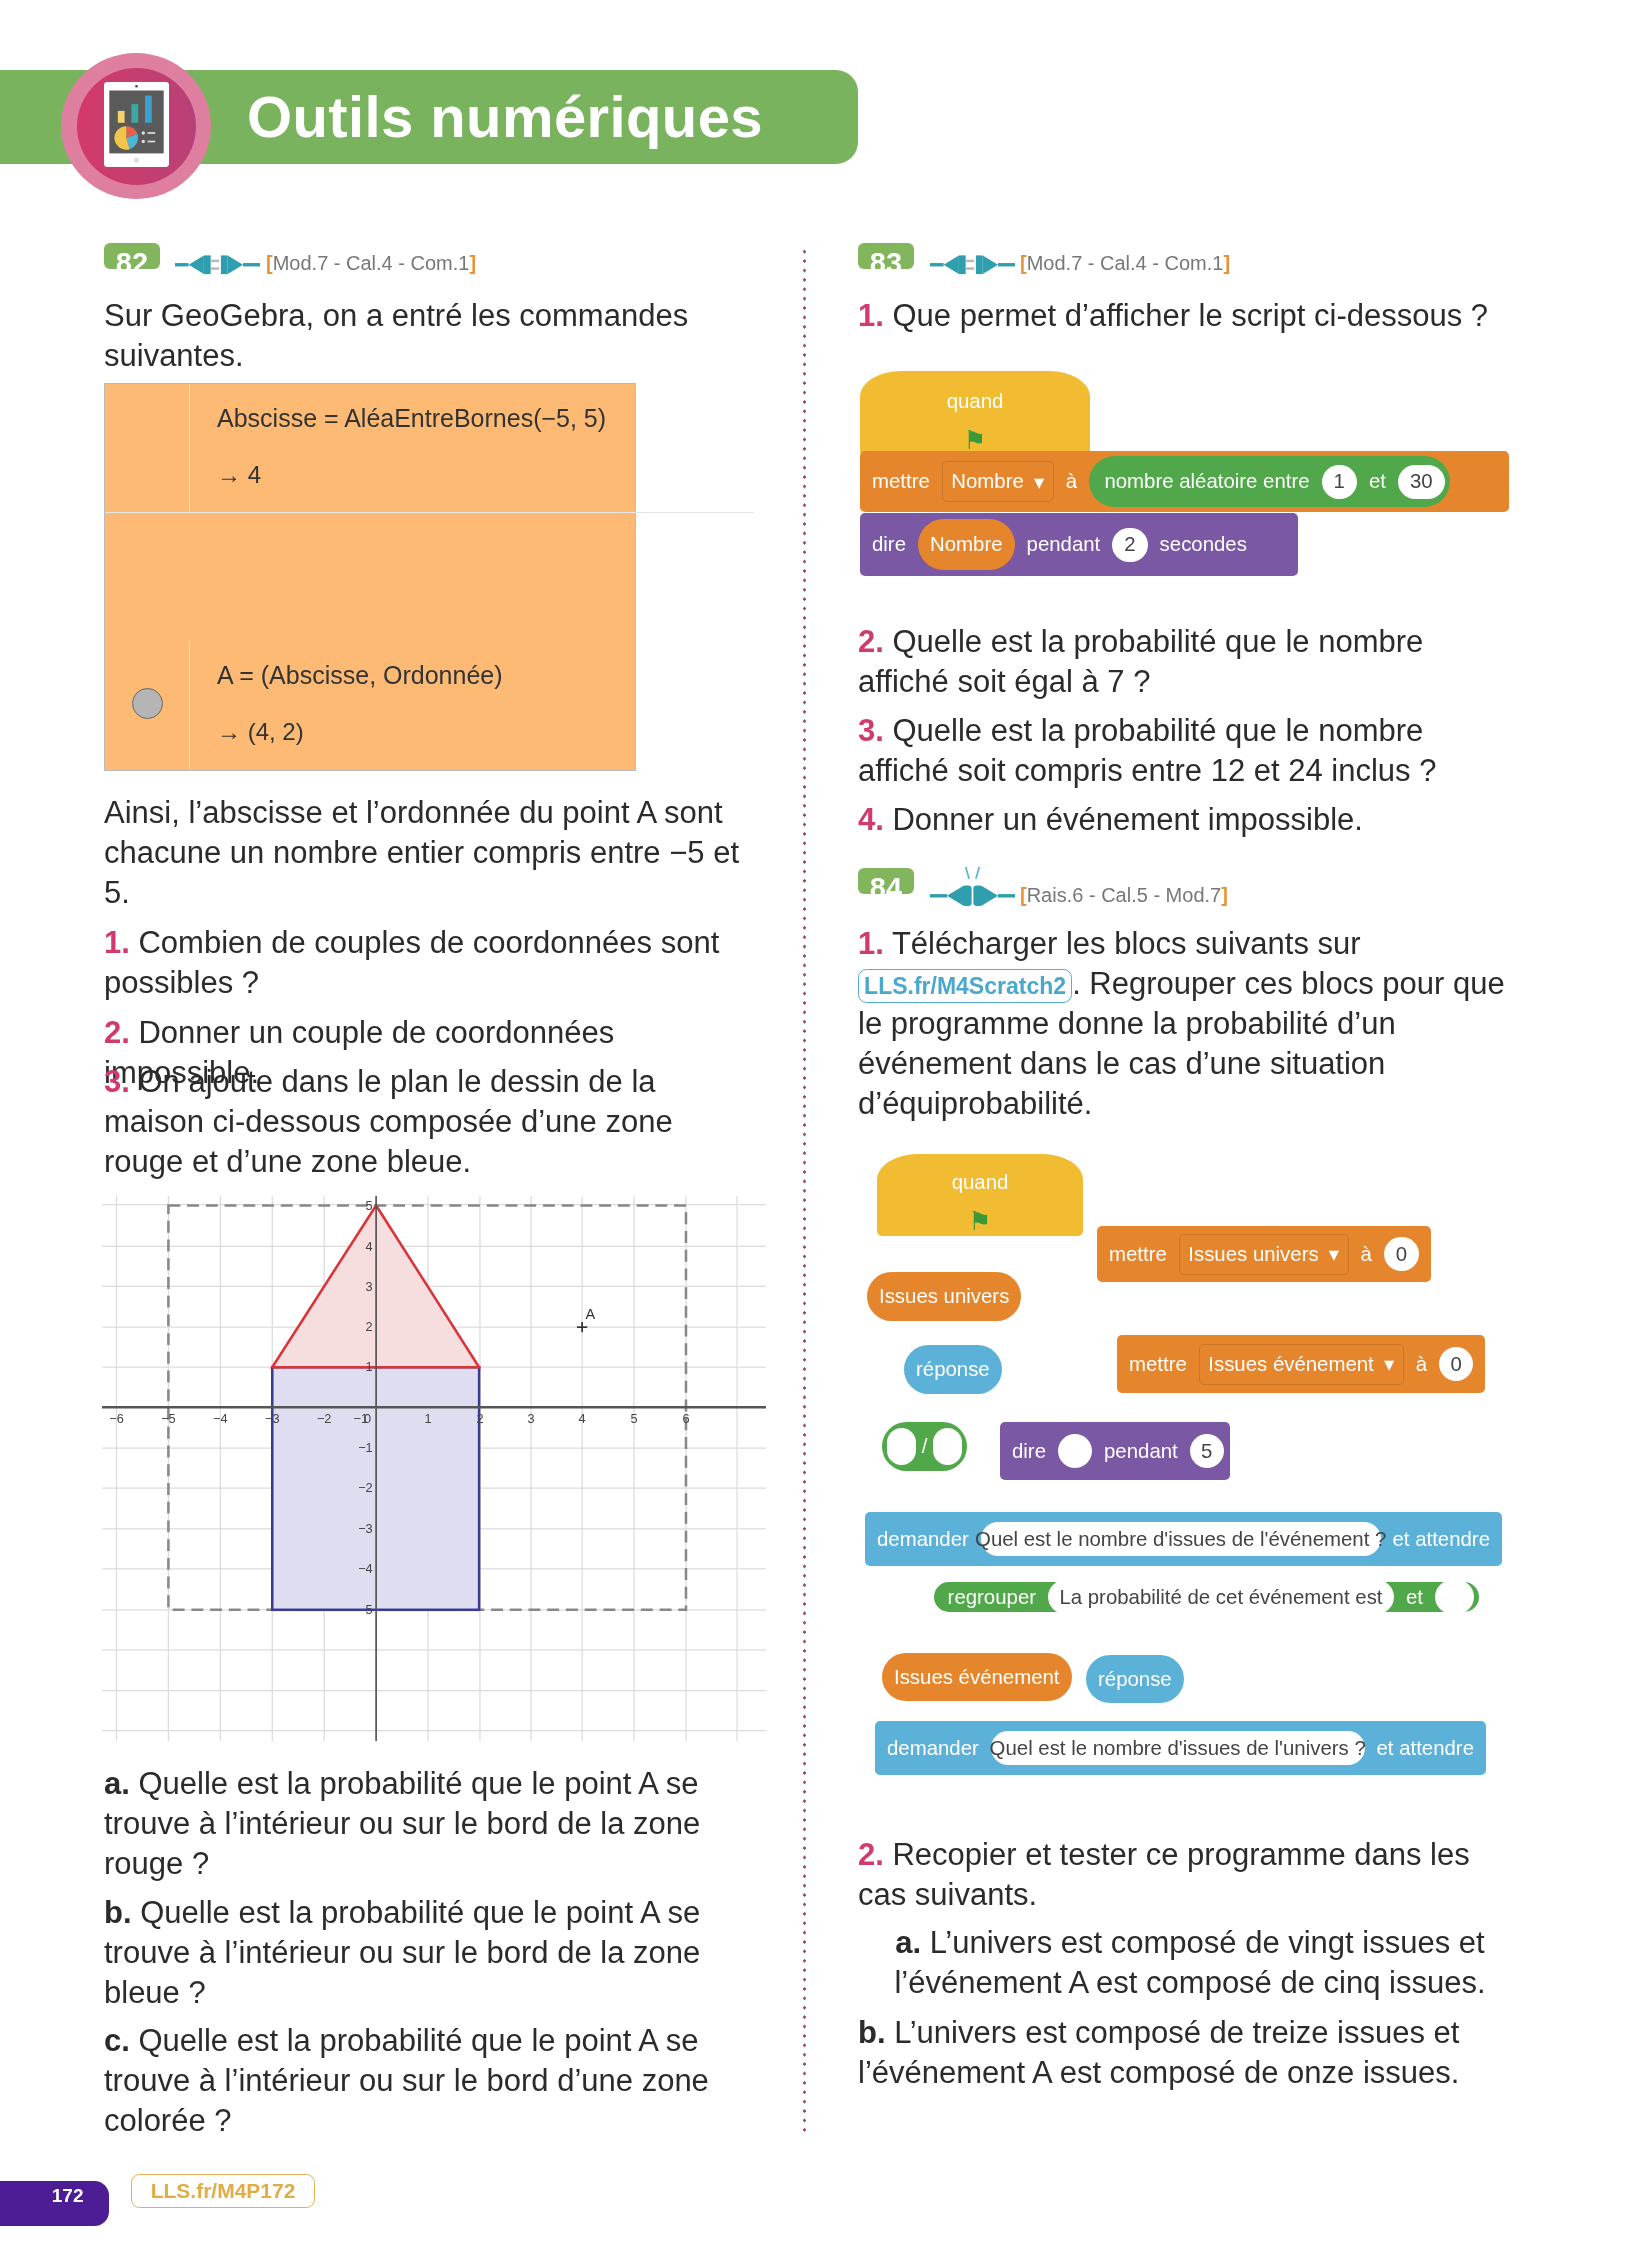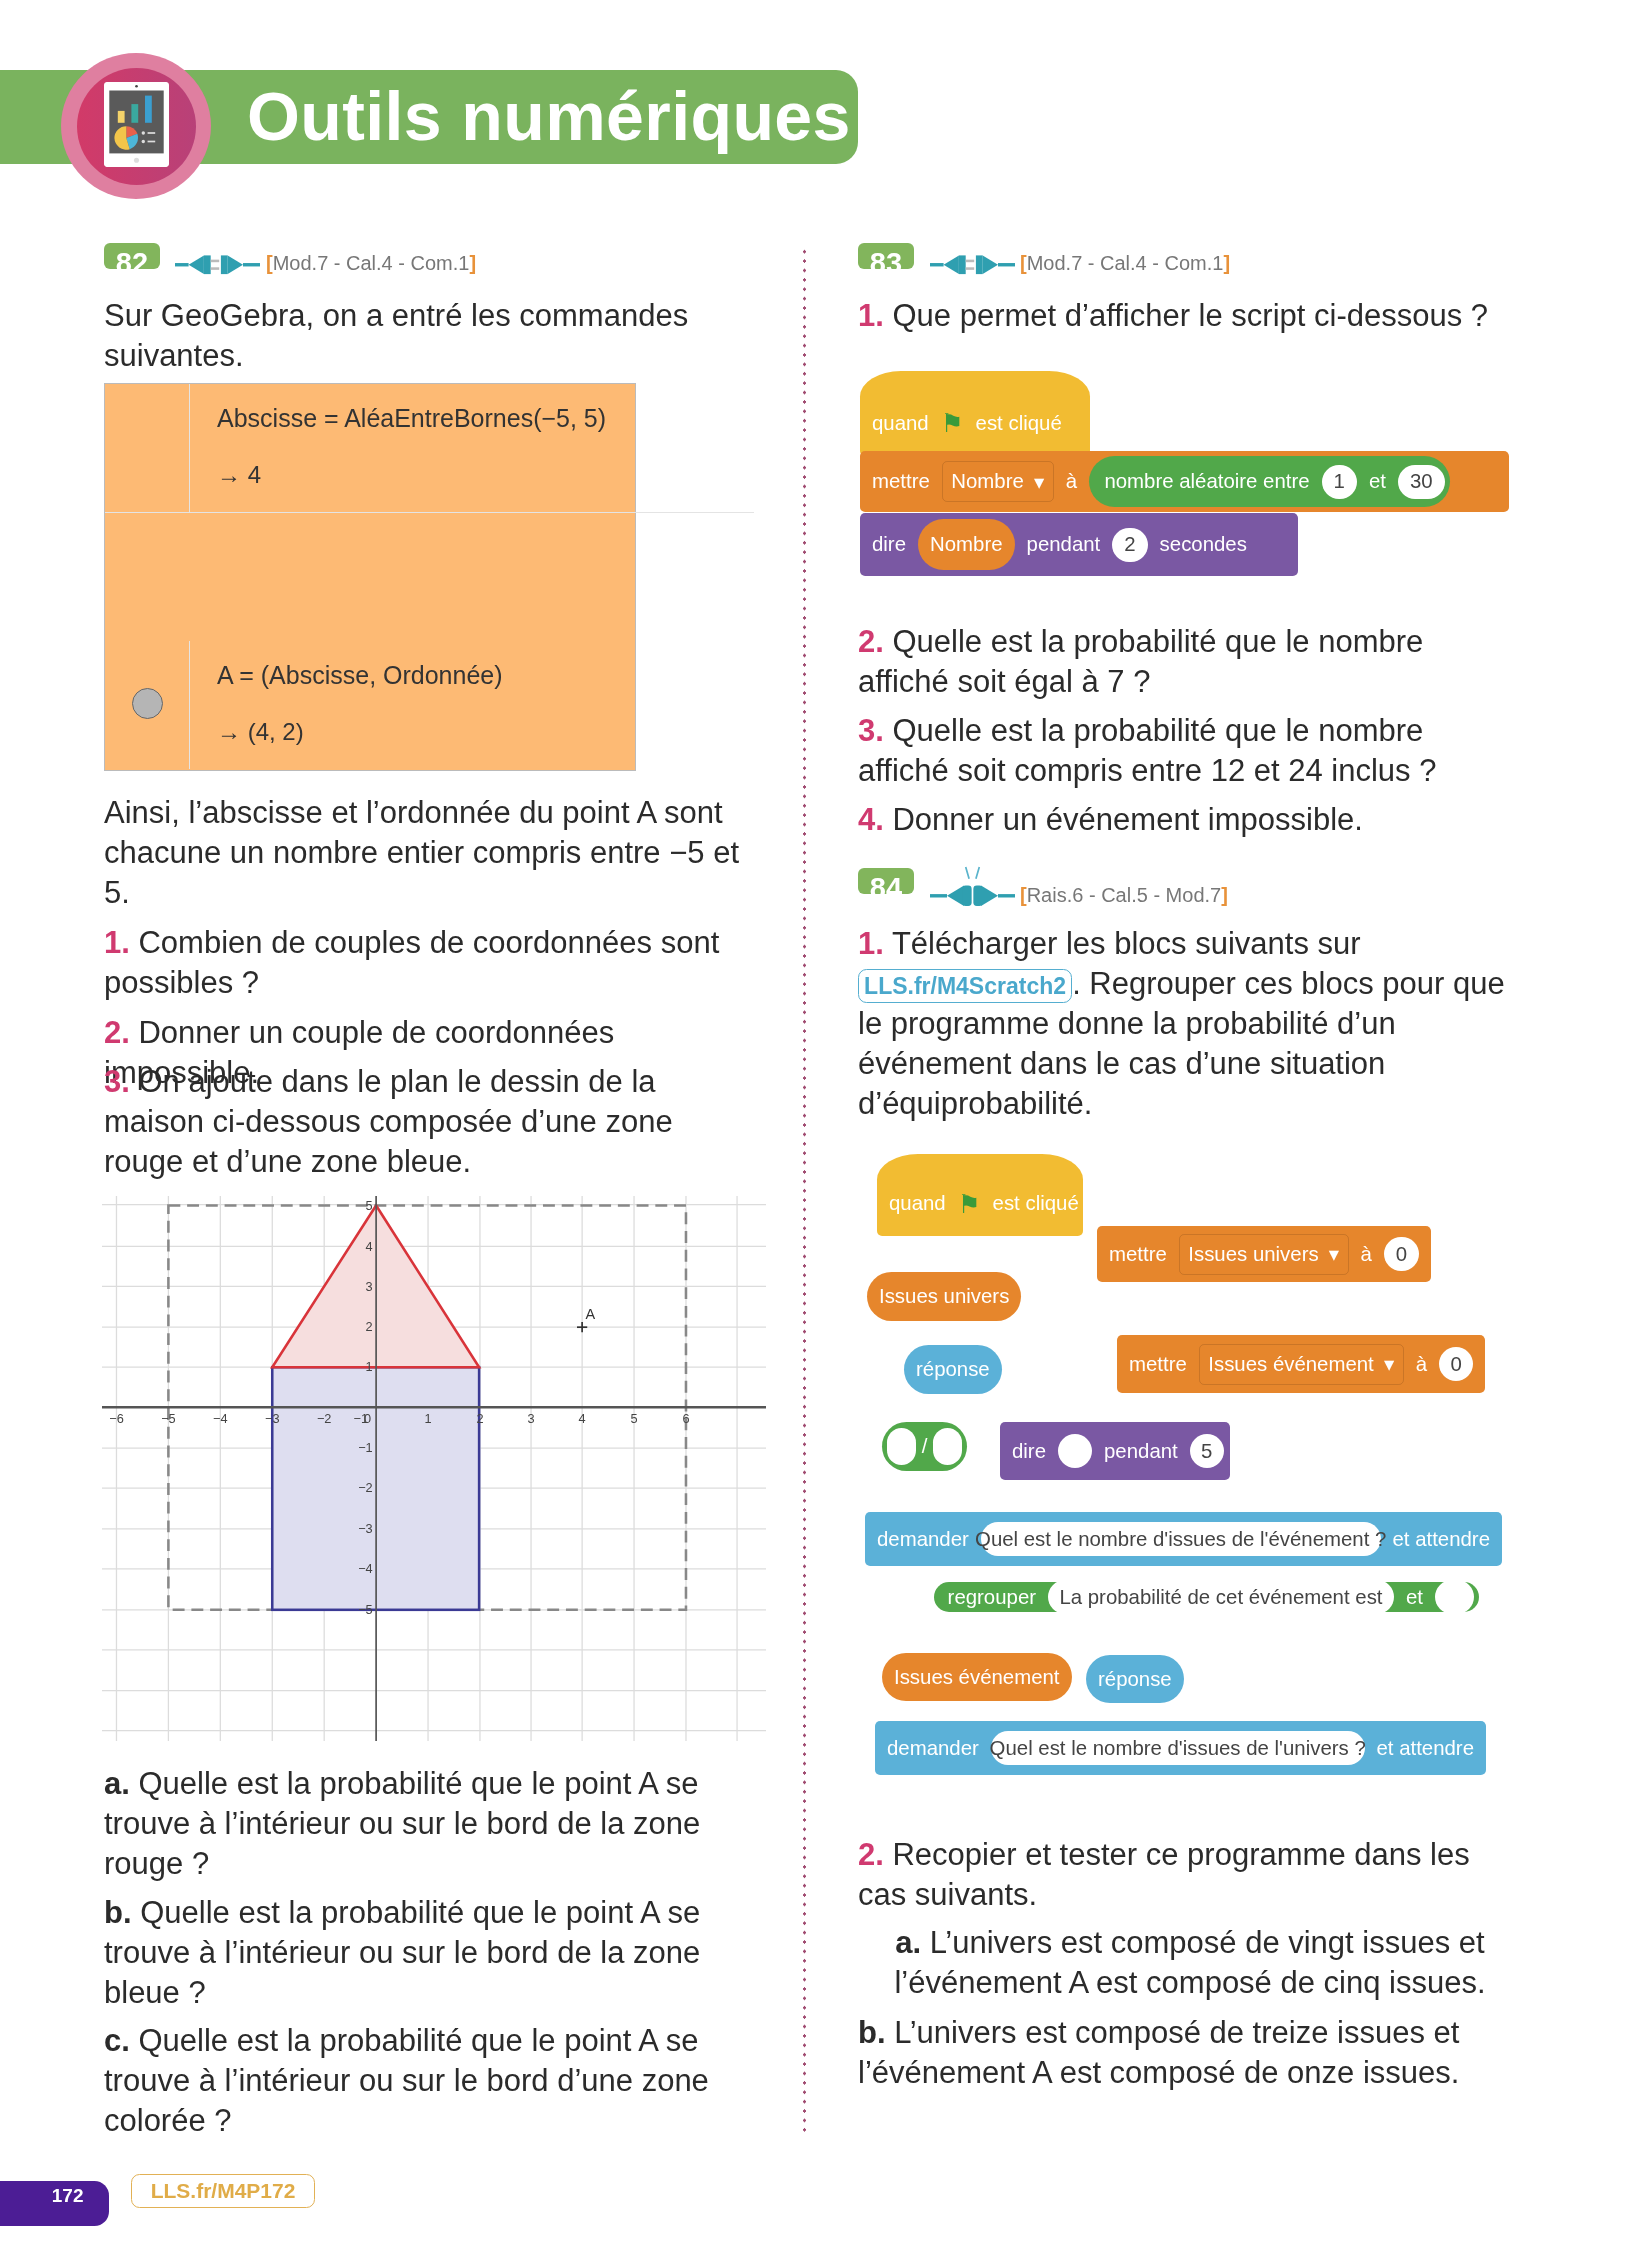--- a/index.html
+++ b/index.html
@@ -5,21 +5,21 @@
   * { box-sizing: border-box; margin: 0; padding: 0; }
   body { width: 1635px; height: 2261px; background: #ffffff; position: relative; overflow: hidden;
          font-family: "Liberation Sans", sans-serif; color: #2b2b2b; }
   .abs { position: absolute; }
 
   
   .header-band { left: 0; top: 70px; width: 858px; height: 94px; background: #7ab35e; border-radius: 0 22px 22px 0; }
   .header-circle-outer { left: 61px; top: 53px; width: 150px; height: 146px; border-radius: 50%; background: #df7fa0; }
   .header-circle-inner { left: 77px; top: 68px; width: 119px; height: 117px; border-radius: 50%; background: linear-gradient(90deg,#d23a68,#b84178); }
   .tablet { left: 104px; top: 82px; width: 65px; height: 85px; background: #fff; border-radius: 3.4px; }
-  .header-title { left: 247px; top: 78px; font-size: 68px; font-weight: bold; color: #ffffff; letter-spacing: 0.4px; line-height: 77px; }
+  .header-title { left: 247px; top: 78px; font-size: 58px; font-weight: bold; color: #ffffff; letter-spacing: 0.4px; line-height: 77px; }
 
   
   .ex-badge { width: 56px; height: 26px; background: #82b55c; border-radius: 6px; color: #fff; font-weight: bold;
               font-size: 29px; text-align: center; line-height: 41px; }
   .plug { width: 85px; height: 25.5px; }
   .tags { font-size: 20px; color: #777; font-family: "Liberation Sans Narrow", "Liberation Sans", sans-serif; }
   .tags .br { color: #e8923a; font-weight: bold; }
 
   .txt { font-size: 31px; line-height: 40px; color: #2b2b2b; width: 664px; }
   .num { color: #d03a70; font-weight: bold; }
@@ -38,21 +38,21 @@
   .divider { left: 803px; top: 247px; width: 3.4px; height: 1888px;
              background-image: radial-gradient(circle, #a04a70 1.4px, transparent 1.7px);
              background-size: 3.4px 9.4px; background-repeat: repeat-y; }
 
   
   .graph { left: 102px; top: 1196px; width: 664px; height: 545px; }
 
   
   .sb { position: absolute; font-family: "Liberation Sans", sans-serif; font-size: 20.4px; color: #fff; display: flex; align-items: center;
         padding: 0 12px; gap: 12px; white-space: nowrap; }
-  .hat { background: #f2bc32; border-radius: 41px 41px 5.1px 5.1px / 25.5px 25.5px 5.1px 5.1px; }
+  .hat { background: #f2bc32; border-radius: 41px 41px 5.1px 5.1px / 25.5px 25.5px 5.1px 5.1px; flex-direction: column; }
   .orange { background: #e6862c; border-radius: 5.1px; }
   .purple { background: #7a58a3; border-radius: 5.1px; }
   .green { background: #51a84a; }
   .blue { background: #5bb1d8; border-radius: 5.1px; }
   .reporter { border-radius: 34px; }
   .slot { background: #fff; color: #444; border-radius: 25.5px; padding: 0 12px; height: 34px; display: flex; align-items: center; justify-content: center; min-width: 34px; }
   .dd { border: 0.9px solid rgba(0,0,0,0.12); border-radius: 5.1px; padding: 0 8.5px; height: 41px; display: flex; align-items: center; gap: 10.2px; }
   .flag { color: #3a9a3a; font-size: 25.5px; }
 
   .link-box { display: inline-block; border: 1.7px solid #55aed0; border-radius: 8.5px; color: #4aa8cc; font-weight: bold; font-size: 23px;

